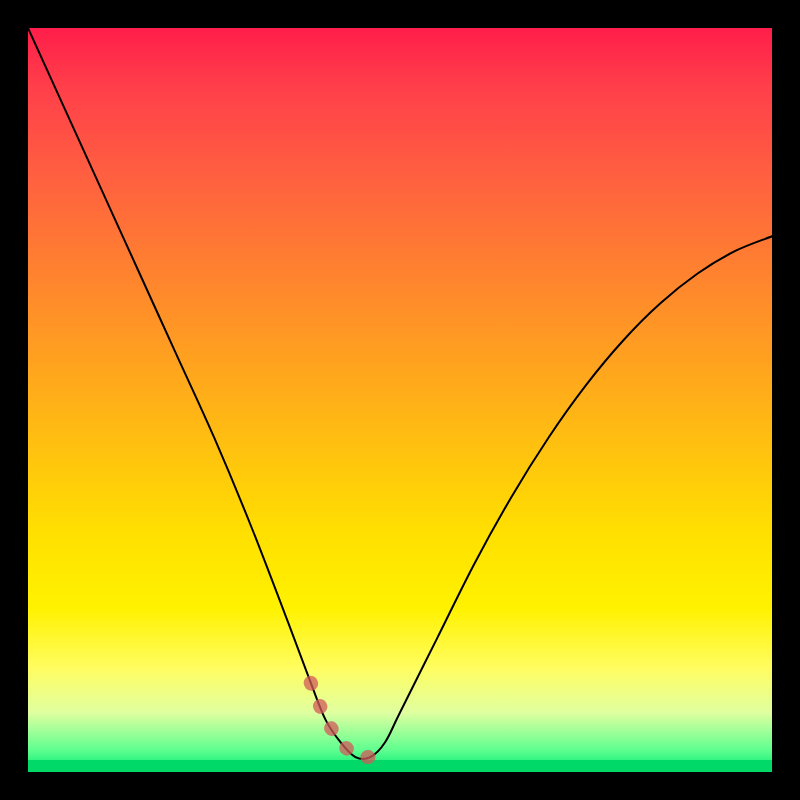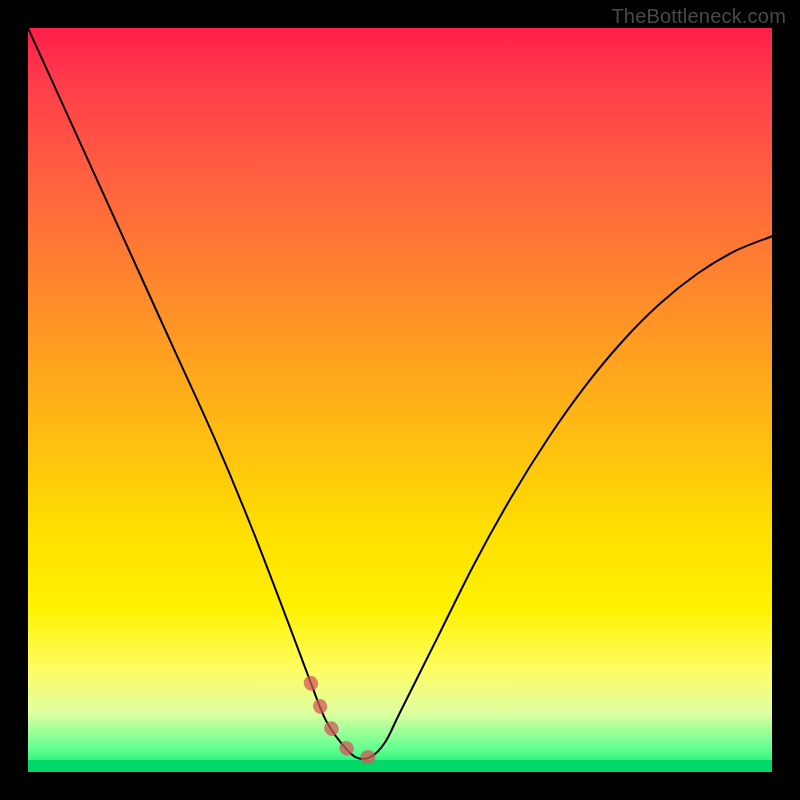--- a/index.html
+++ b/index.html
@@ -74,21 +74,20 @@
     bottom: 0;
     width: 100%;
     height: 12px;
     background: #00d868;
   }
 </style>
 </head>
 <body>
 
 <div class="frame">
-  <div class="watermark">TheBottleneck.com</div>
   <div class="plot">
     <div class="green-strip"></div>
     <svg id="chart-svg" width="744" height="744" viewBox="0 0 744 744">
       <path id="curve-path" class="curve" d="M 0.0 0.0 C 6.2 13.6, 24.8 54.6, 37.2 81.8 C 49.6 109.1, 62.0 136.4, 74.4 163.7 C 86.8 191.0, 99.2 218.2, 111.6 245.5 C 124.0 272.8, 136.4 300.1, 148.8 327.4 C 161.2 354.6, 173.6 380.7, 186.0 409.2 C 198.4 437.7, 210.8 467.5, 223.2 498.5 C 235.6 529.5, 250.5 569.2, 260.4 595.2 C 270.3 621.2, 276.5 638.6, 282.7 654.7 C 288.9 670.8, 292.6 682.0, 297.6 691.9 C 302.6 701.8, 307.5 708.0, 312.5 714.2 C 317.4 720.4, 322.4 726.6, 327.4 729.1 C 332.3 731.6, 337.3 731.6, 342.2 729.1 C 347.2 726.6, 352.2 721.7, 357.1 714.2 C 362.1 706.8, 363.3 701.8, 372.0 684.5 C 380.7 667.1, 396.8 634.9, 409.2 610.1 C 421.6 585.3, 434.0 559.2, 446.4 535.7 C 458.8 512.1, 471.2 489.8, 483.6 468.7 C 496.0 447.6, 508.4 427.8, 520.8 409.2 C 533.2 390.6, 545.6 373.2, 558.0 357.1 C 570.4 341.0, 582.8 326.1, 595.2 312.5 C 607.6 298.8, 620.0 286.4, 632.4 275.3 C 644.8 264.1, 657.2 254.2, 669.6 245.5 C 682.0 236.8, 694.4 229.4, 706.8 223.2 C 719.2 217.0, 737.8 210.8, 744.0 208.3"></path>
       <path id="valley-path" class="valley" d="M 282.7 654.7 L 297.6 691.9 L 312.5 714.2 L 327.4 729.1 L 342.2 729.1 L 357.1 714.2" style="stroke: rgb(209, 90, 90);"></path>
     </svg>
   </div>
 </div>
 
 </body></html>

